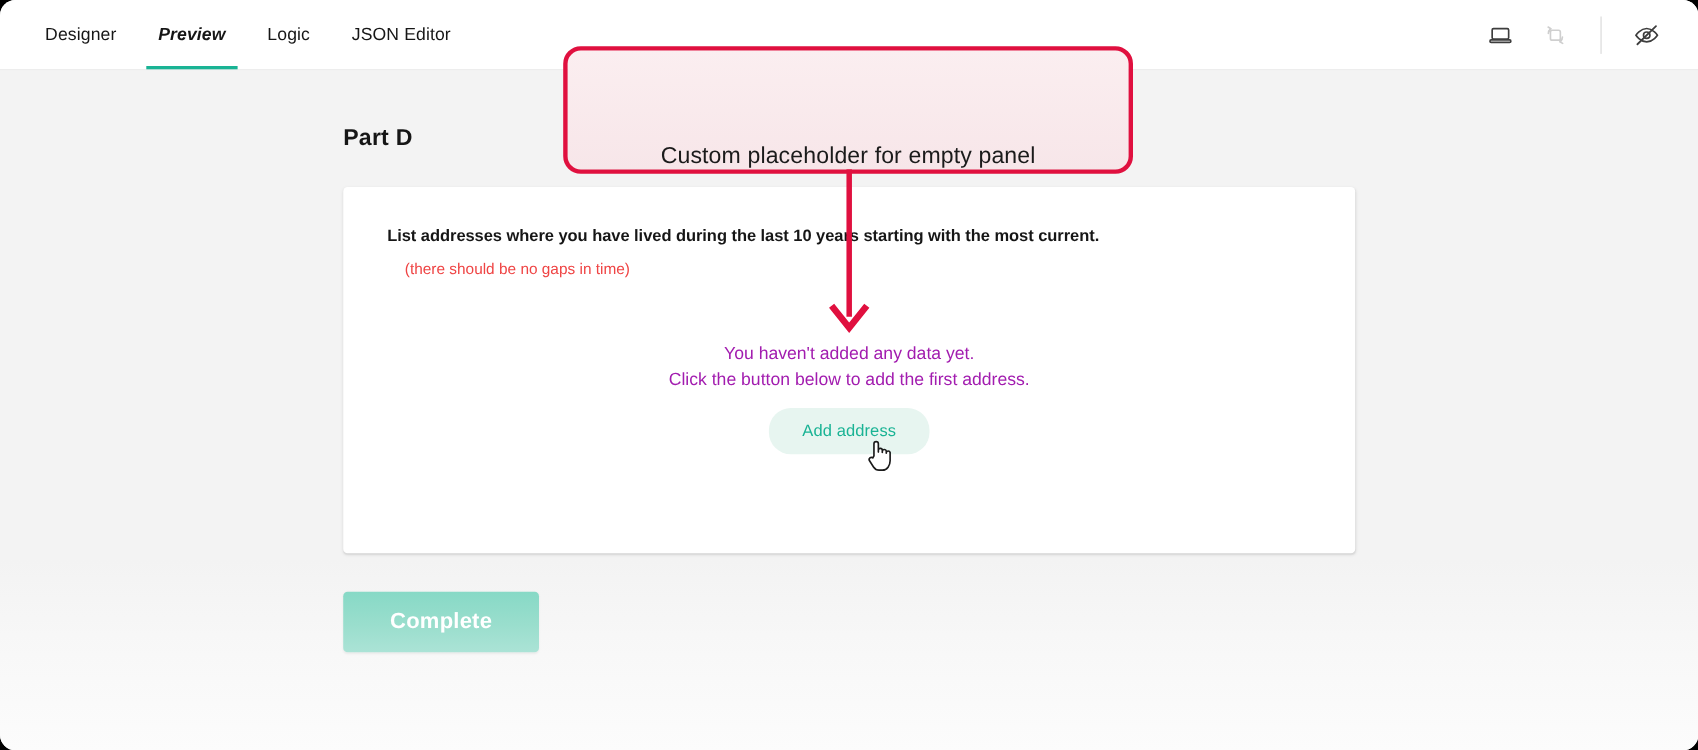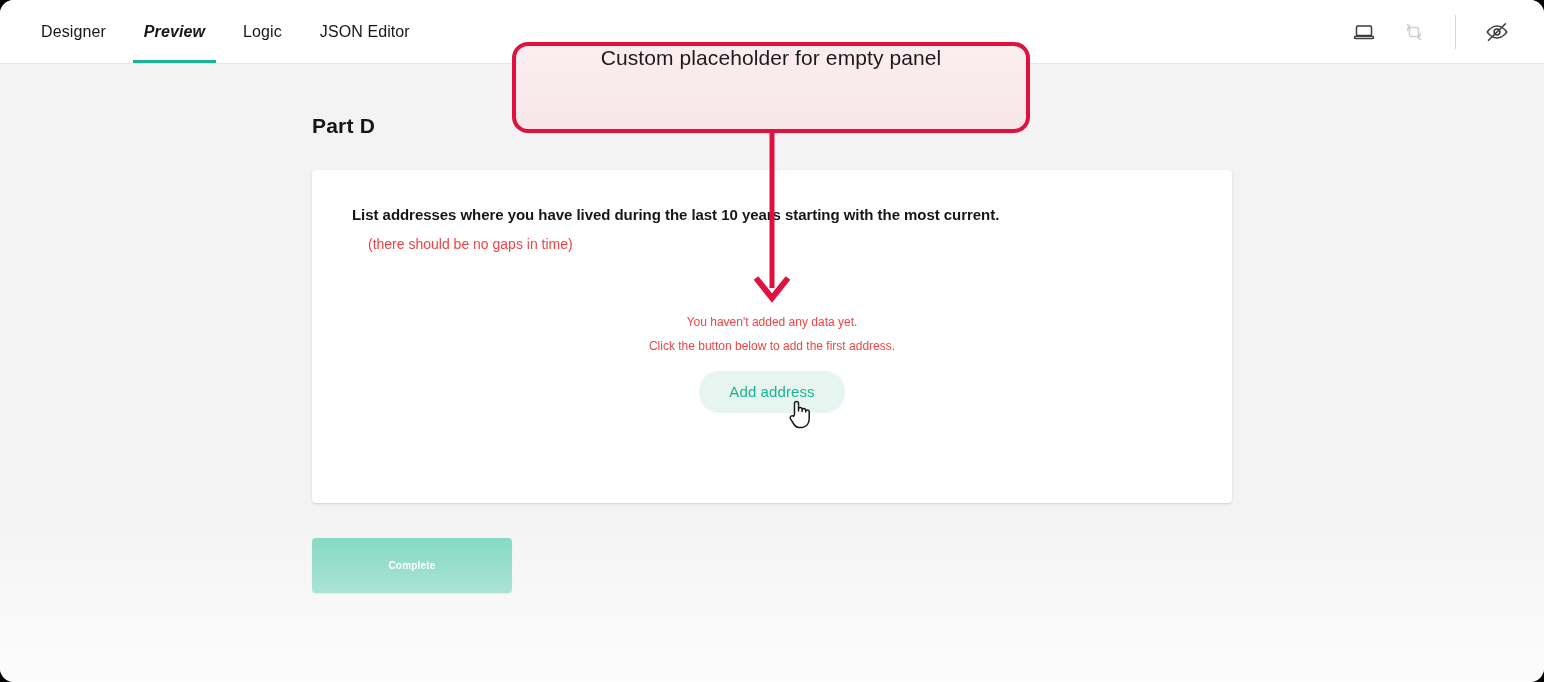--- a/index.html
+++ b/index.html
@@ -132,22 +132,22 @@
     font-weight: 400;
   }
 
   #empty {
     position: absolute;
     left: 0; right: 0;
     top: 140px;
     text-align: center;
   }
   .empty-line {
-    font-size: 12px;
-    color: #ef4444;
+    font-size: 16px;
+    color: #a21caf;
     line-height: 24px;
   }
 
   #add-address {
     display: inline-block;
     margin-top: 13px;
     padding: 12px 30px 13px;
     background: #e7f5f0;
     color: #19b394;
     font-size: 15px;
@@ -157,46 +157,46 @@
     cursor: pointer;
     font-family: "Liberation Sans", sans-serif;
     letter-spacing: .1px;
   }
 
   
   #complete {
     position: absolute;
     left: 312px;
     top: 474px;
-    width: 200px;
+    width: 178px;
     height: 55px;
     border: none;
     border-radius: 4px;
     background: linear-gradient(to bottom, #87d9c6 0%, #9adecd 55%, #abe3d6 100%);
     color: #ffffff;
-    font-size: 10px;
+    font-size: 20px;
     font-weight: 700;
     letter-spacing: .2px;
     cursor: pointer;
     font-family: "Liberation Sans", sans-serif;
     box-shadow: 0 1px 2px rgba(0,0,0,.06);
   }
 
   
   #callout {
     position: absolute;
     left: 512px;
     top: 42px;
     width: 518px;
-    height: 91px;
+    height: 116px;
     background: linear-gradient(to bottom, #fbeef0 0%, #f7e6e9 100%);
     border: 4px solid #e0103f;
     border-radius: 16px;
     display: flex;
-    align-items: flex-start;
+    align-items: flex-end;
     justify-content: center;
     z-index: 20;
   }
   #callout-text {
     font-size: 21px;
     color: #1b1b1b;
     letter-spacing: .1px;
     font-weight: 400;
   }
 

